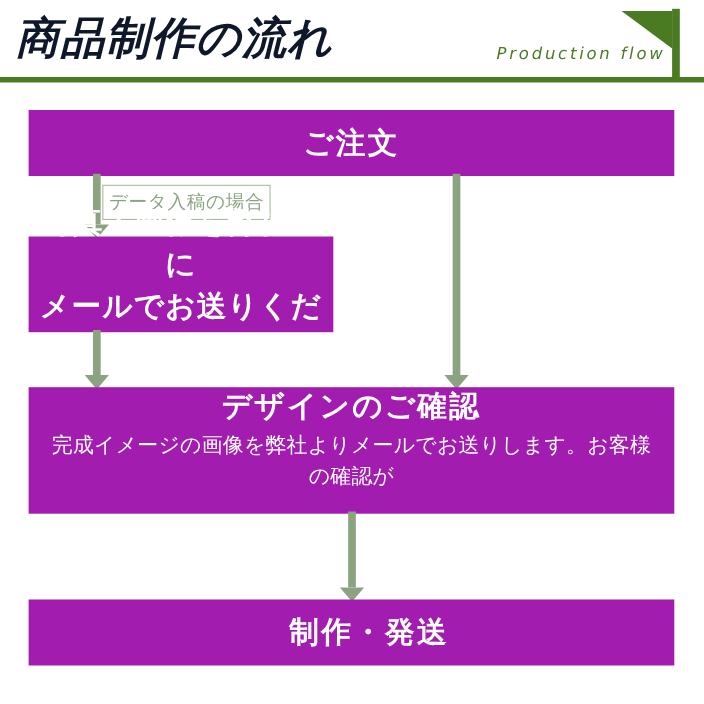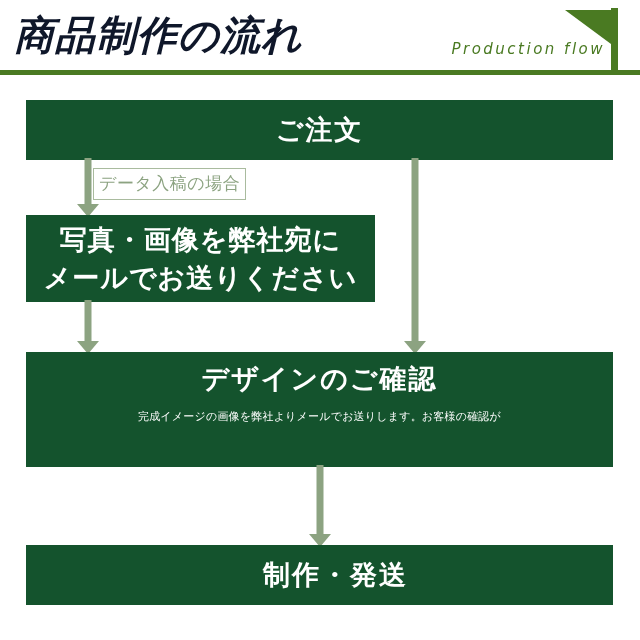--- a/index.html
+++ b/index.html
@@ -70,21 +70,21 @@
     left: 0;
     top: 70px;
     width: 640px;
     height: 5px;
     background: #4a7a22;
   }
 
   
   .flow-box {
     position: absolute;
-    background: #14532d;
+    background: #a21caf;
     box-sizing: border-box;
     display: flex;
     flex-direction: column;
     align-items: center;
     justify-content: center;
     color: #ffffff;
   }
   .box-title {
     font-size: 27px;
     font-weight: bold;
@@ -93,33 +93,33 @@
     text-align: center;
     line-height: 34px;
     white-space: nowrap;
   }
   .box-title.two-line {
     white-space: normal;
     line-height: 38px;
     letter-spacing: 1px;
   }
   .box-body {
-    font-size: 11px;
+    font-size: 19px;
     color: #ffffff;
     text-align: center;
     line-height: 28px;
     letter-spacing: 0.2px;
     margin-top: 6px;
     padding: 0 14px;
   }
 
   #box-order   { left: 26px; top: 100px;  width: 587px; height: 60px; }
-  #box-send    { left: 26px; top: 215px;  width: 349px; height: 87px; }
+  #box-send    { left: 26px; top: 215px;  width: 277px; height: 87px; }
   #box-design  { left: 26px; top: 352px;  width: 587px; height: 115px;
-                 justify-content: flex-start; padding-top: 10px; }
+                 justify-content: flex-start; }
   #box-ship    { left: 26px; top: 545px;  width: 587px; height: 60px; padding-left: 32px; }
 
   
   .branch-label {
     position: absolute;
     border: 1px solid #a9bb9e;
     background: transparent;
     color: #8ca381;
     font-size: 17px;
     line-height: 30px;

